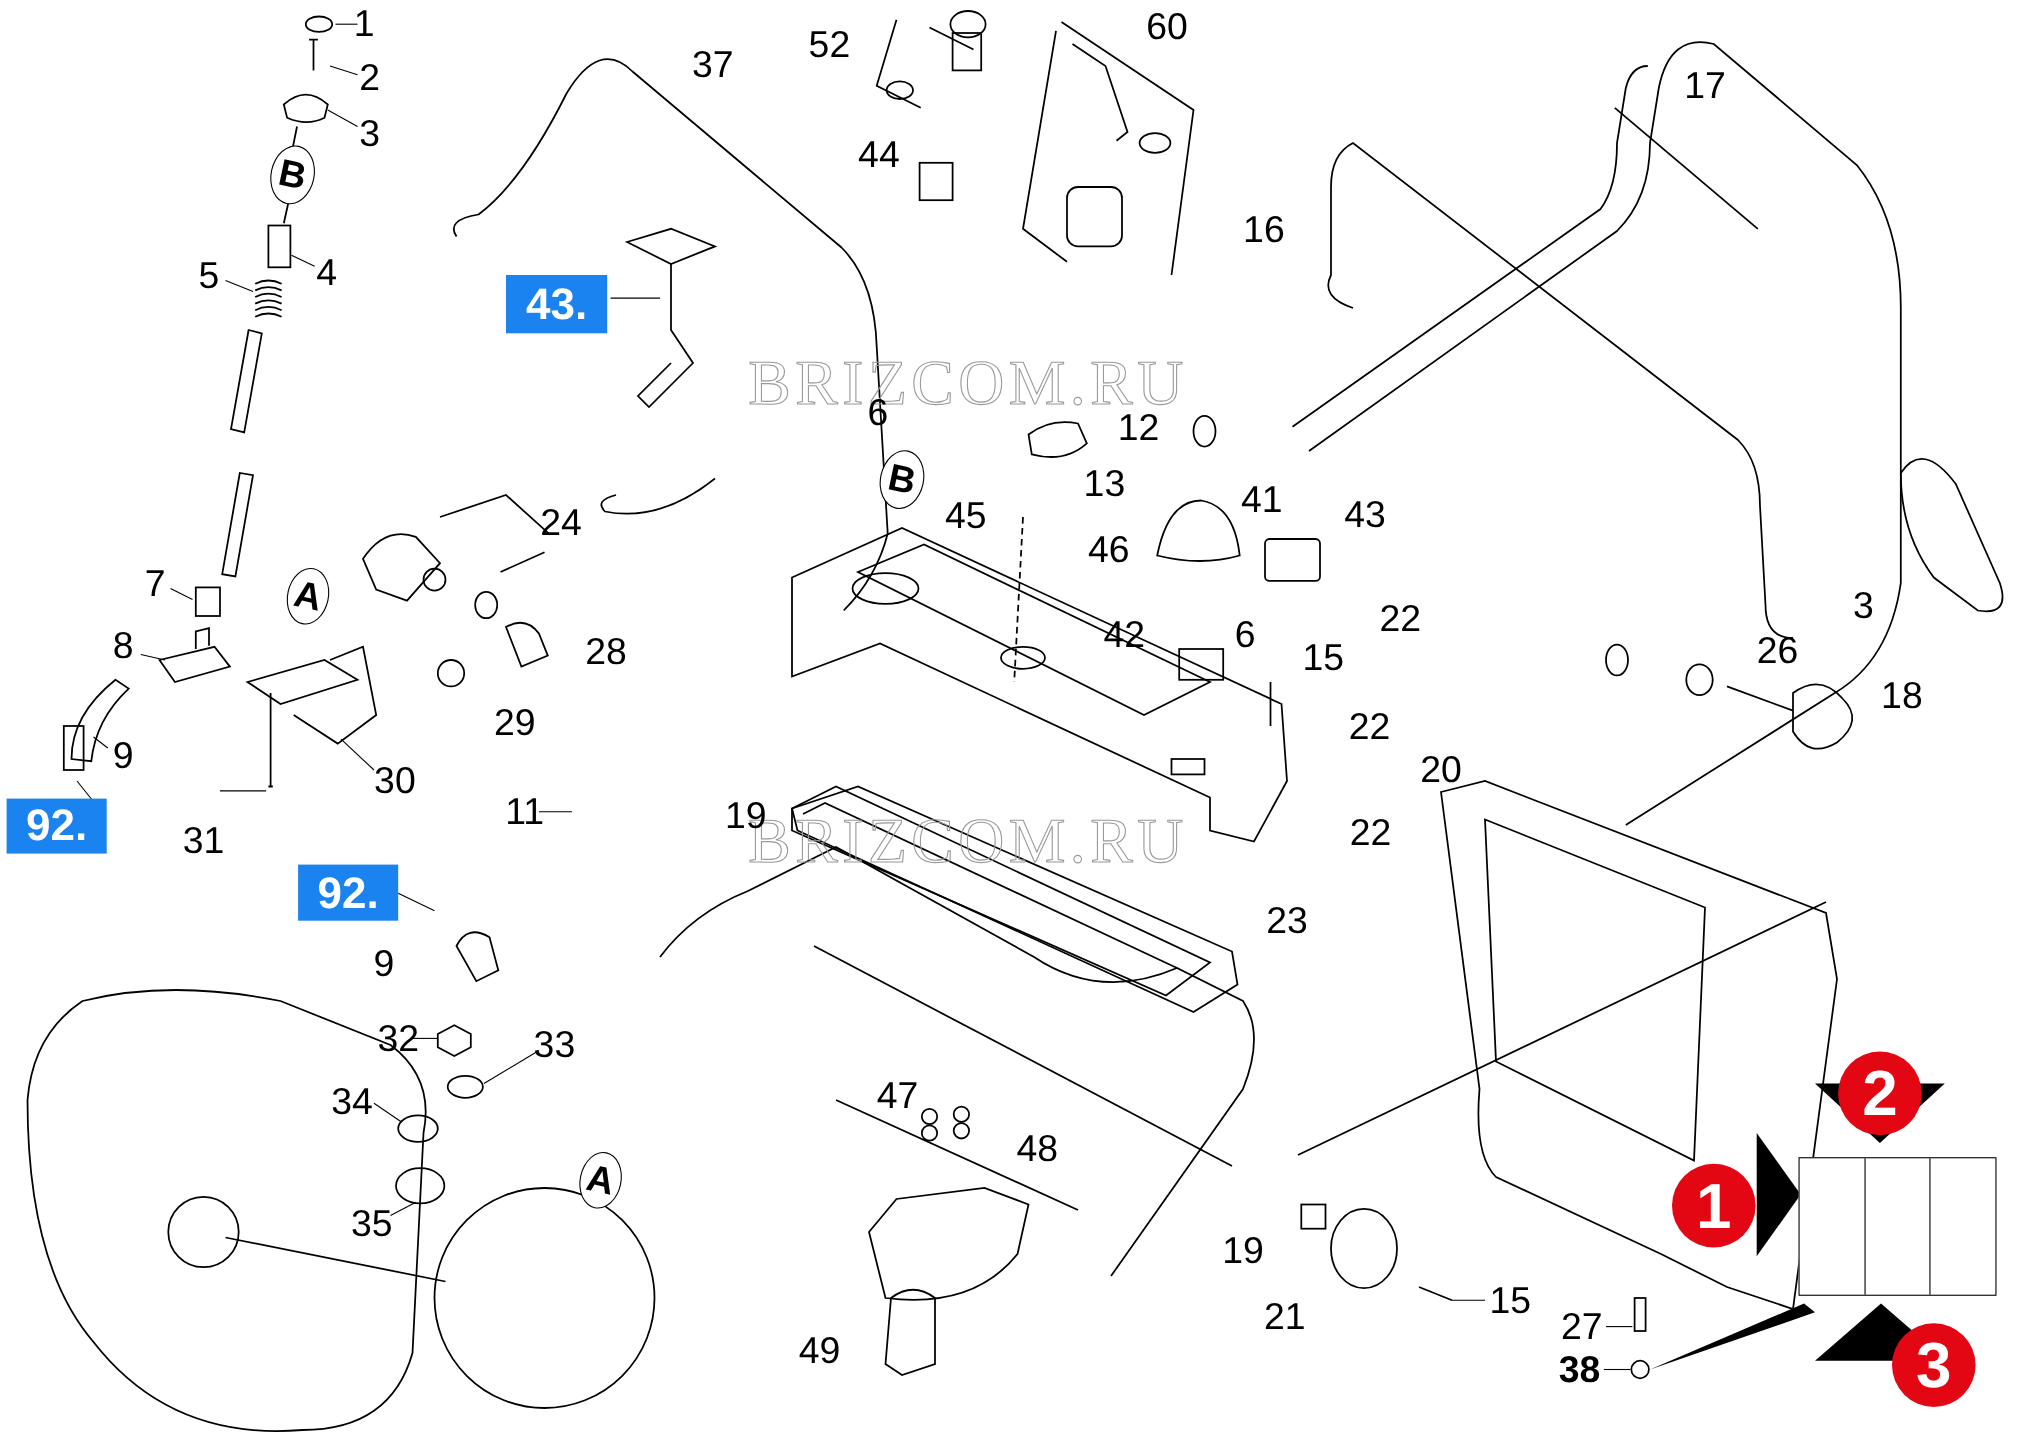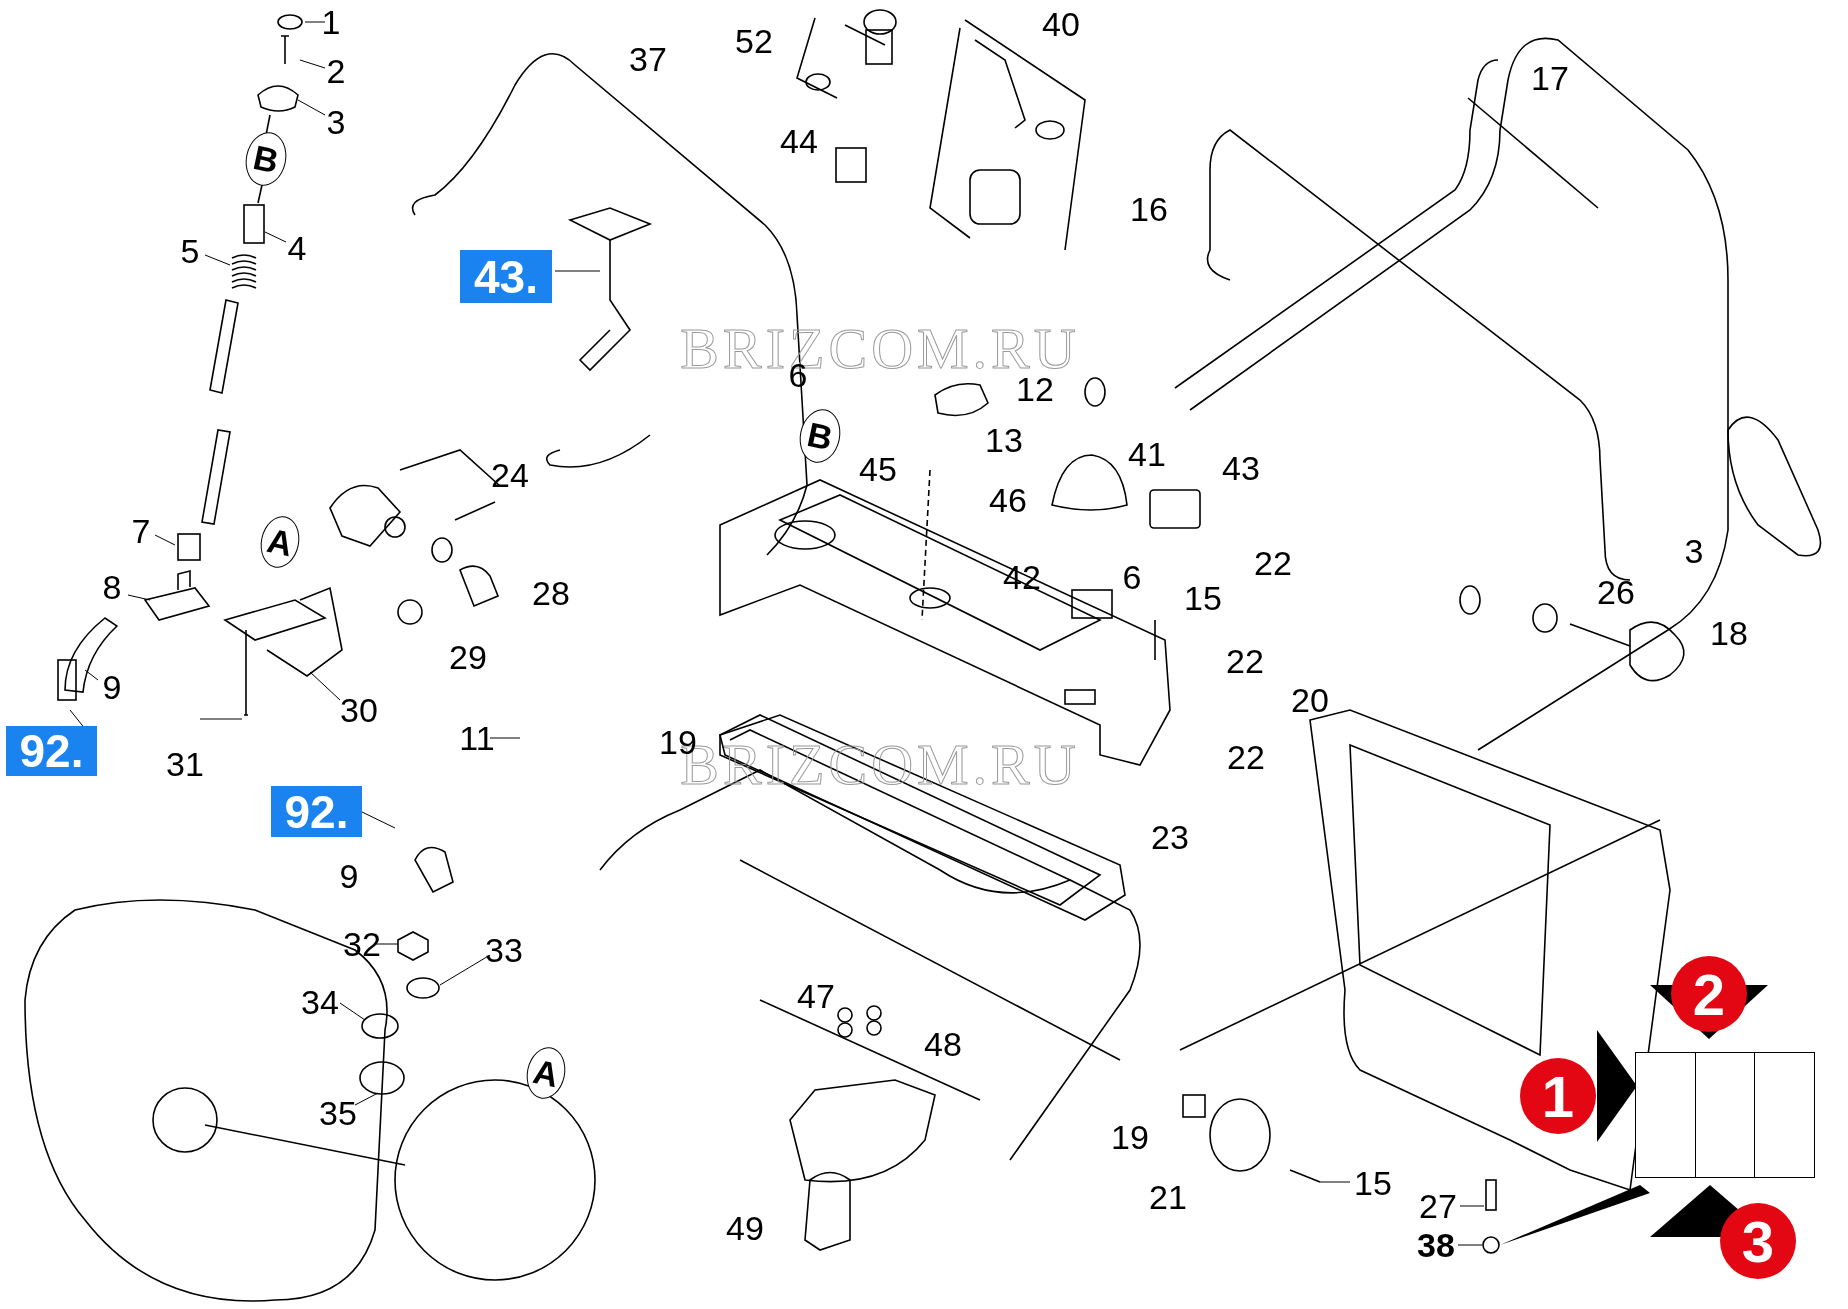--- a/index.html
+++ b/index.html
@@ -1,19 +1,19 @@
 <!DOCTYPE html>
 <html><head>
 <meta charset="utf-8">
 <style>
   html,body{margin:0;padding:0;background:#ffffff;}
   body{width:1848px;height:1309px;position:relative;overflow:hidden;font-family:"Liberation Sans",sans-serif;}
   #diagram{position:absolute;left:0;top:0;width:1848px;height:1309px;}
   .lbl{position:absolute;font-family:"Liberation Sans",sans-serif;font-size:34px;color:#000;line-height:1;white-space:nowrap;transform:translate(-50%,-50%);}
-  .callout{position:absolute;background:#1a83f0;color:#fff;font-family:"Liberation Sans",sans-serif;font-weight:bold;font-size:46px;line-height:1;display:flex;align-items:center;justify-content:center;}
+  .callout{position:absolute;background:#1a83f0;color:#fff;font-family:"Liberation Sans",sans-serif;font-weight:bold;font-size:40px;line-height:1;display:flex;align-items:center;justify-content:center;}
   .ring-label{position:absolute;border:1.5px solid #000;border-radius:50%;background:#fff;display:flex;align-items:center;justify-content:center;font-family:"Liberation Sans",sans-serif;font-weight:bold;font-size:34px;transform:translate(-50%,-50%) rotate(12deg);}
   .red-badge{position:absolute;width:76px;height:76px;border-radius:50%;background:#e30613;color:#fff;font-family:"Liberation Sans",sans-serif;font-weight:bold;font-size:58px;display:flex;align-items:center;justify-content:center;transform:translate(-50%,-50%);}
   .watermark{position:absolute;font-family:"Liberation Serif",serif;font-size:58px;color:transparent;-webkit-text-stroke:1px #9a9a9a;letter-spacing:4px;transform:translate(-50%,-50%);}
   .fastener-box{position:absolute;left:1635px;top:1052px;width:178px;height:124px;border:1.5px solid #000;background:#fff;display:flex;}
   .fastener-cell{flex:1;border-right:1.5px solid #000;}
   .fastener-cell:last-child{border-right:none;}
 </style>
 </head>
 <body>
 
@@ -249,21 +249,21 @@
 <div class="lbl" style="left:468px;top:657px;">29</div>
 <div class="lbl" style="left:359px;top:710px;">30</div>
 <div class="lbl" style="left:185px;top:720px;margin-top:44px;">31</div>
 <div class="lbl" style="left:362px;top:944px;">32</div>
 <div class="lbl" style="left:504px;top:950px;">33</div>
 <div class="lbl" style="left:320px;top:1002px;">34</div>
 <div class="lbl" style="left:338px;top:1113px;">35</div>
 <div class="lbl" style="left:648px;top:59px;">37</div>
 <div class="lbl" style="left:1436px;top:1245px;font-weight:bold;">38</div>
 <div class="lbl" style="left:754px;top:41px;">52</div>
-<div class="lbl" style="left:1061px;top:24px;">40</div>
+<div class="lbl" style="left:1061px;top:24px;">60</div>
 <div class="lbl" style="left:1147px;top:454px;">41</div>
 <div class="lbl" style="left:1022px;top:577px;">42</div>
 <div class="lbl" style="left:1241px;top:468px;">43</div>
 <div class="lbl" style="left:799px;top:141px;">44</div>
 <div class="lbl" style="left:878px;top:469px;">45</div>
 <div class="lbl" style="left:1008px;top:500px;">46</div>
 <div class="lbl" style="left:816px;top:996px;">47</div>
 <div class="lbl" style="left:943px;top:1044px;">48</div>
 <div class="lbl" style="left:745px;top:1228px;">49</div>
 

